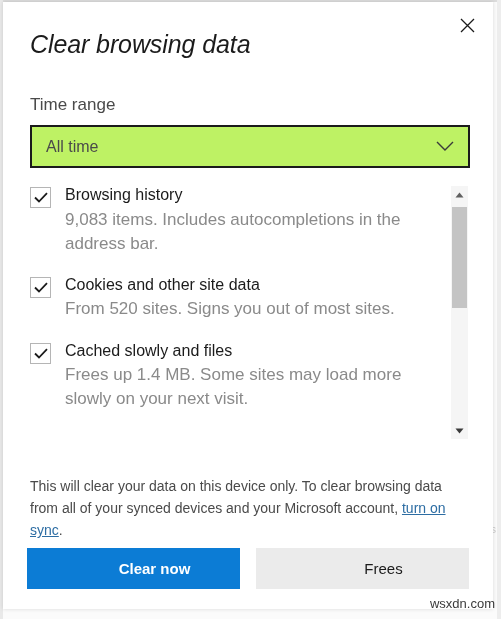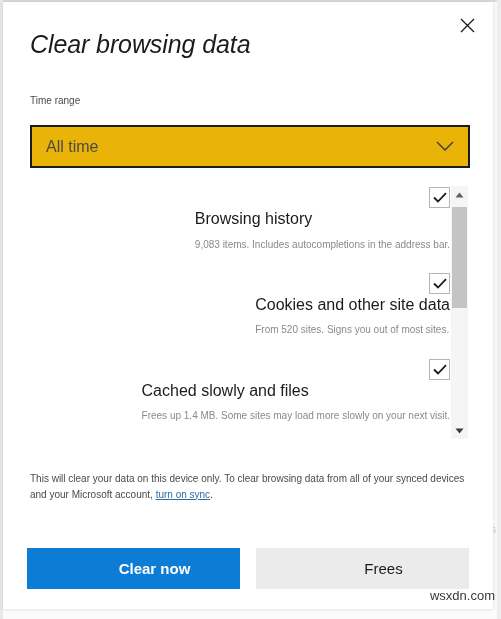--- a/index.html
+++ b/index.html
@@ -85,34 +85,34 @@
     letter-spacing: -.1px;
     margin: 0;
     line-height: 1.2;
     font-style: italic;
   }
 
   .field-label {
     position: absolute;
     left: 27px;
     top: 93px;
-    font-size: 10px;
+    font-size: 17px;
     color: #4a4a4a;
   }
 
   
   .select-wrap {
     position: absolute;
     left: 27px;
     top: 123px;
     width: 440px;
     height: 43px;
     border: 2px solid #1b1b1b;
     box-sizing: border-box;
-    background: #eab308;
+    background: #bef264;
     display: flex;
     align-items: center;
     cursor: pointer;
     gap: 28px;
   }
   .select-value {
     font-size: 16px;
     color: #4a4a4a;
     margin-left: 14px;
     flex: 1;
@@ -133,24 +133,23 @@
   }
   .list-inner {
     position: absolute;
     left: 27px;
     top: 0;
     width: 420px;
   }
 
   .check-item {
     display: flex;
-    align-items: flex-end;
+    align-items: flex-start;
     margin-bottom: 18px;
     cursor: pointer;
-    flex-direction: column;
   }
   .checkbox {
     width: 21px;
     height: 21px;
     min-width: 21px;
     border: 1px solid #b5b5b5;
     background: #ffffff;
     box-sizing: border-box;
     display: flex;
     align-items: center;
@@ -160,24 +159,24 @@
   .checkbox svg { display: block; }
   .check-texts {
     margin-left: 14px;
   }
   .check-title {
     font-size: 16px;
     color: #1b1b1b;
     line-height: 1.35;
   }
   .check-desc {
-    font-size: 10px;
+    font-size: 17px;
     color: #8a8a8a;
     line-height: 1.42;
-    margin-top: 8px;
+    margin-top: 2px;
     max-width: 400px;
   }
 
   
   .scrollbar {
     position: absolute;
     left: 448px;
     top: 184px;
     width: 17px;
     height: 253px;
@@ -204,21 +203,21 @@
     background: #c4c4c4;
     cursor: pointer;
   }
 
   
   .footer-note {
     position: absolute;
     left: 27px;
     top: 459px;
     width: 440px;
-    font-size: 10px;
+    font-size: 14px;
     color: #4a4a4a;
     line-height: 1.58;
   }
   .footer-note a {
     color: #2d6da3;
     text-decoration: underline;
   }
 
   
   .actions {
@@ -247,21 +246,21 @@
     font-weight: bold;
   }
   .btn-secondary {
     background: #ebebeb;
     color: #1b1b1b;
   }
 
   .watermark {
     position: absolute;
     right: 6px;
-    bottom: 16px;
+    bottom: 8px;
     font-size: 13px;
     color: #3a3a3a;
     font-family: "Liberation Sans", sans-serif;
     user-select: none;
   }
 </style>
 </head>
 <body>
 
 <div id="page-backdrop">

